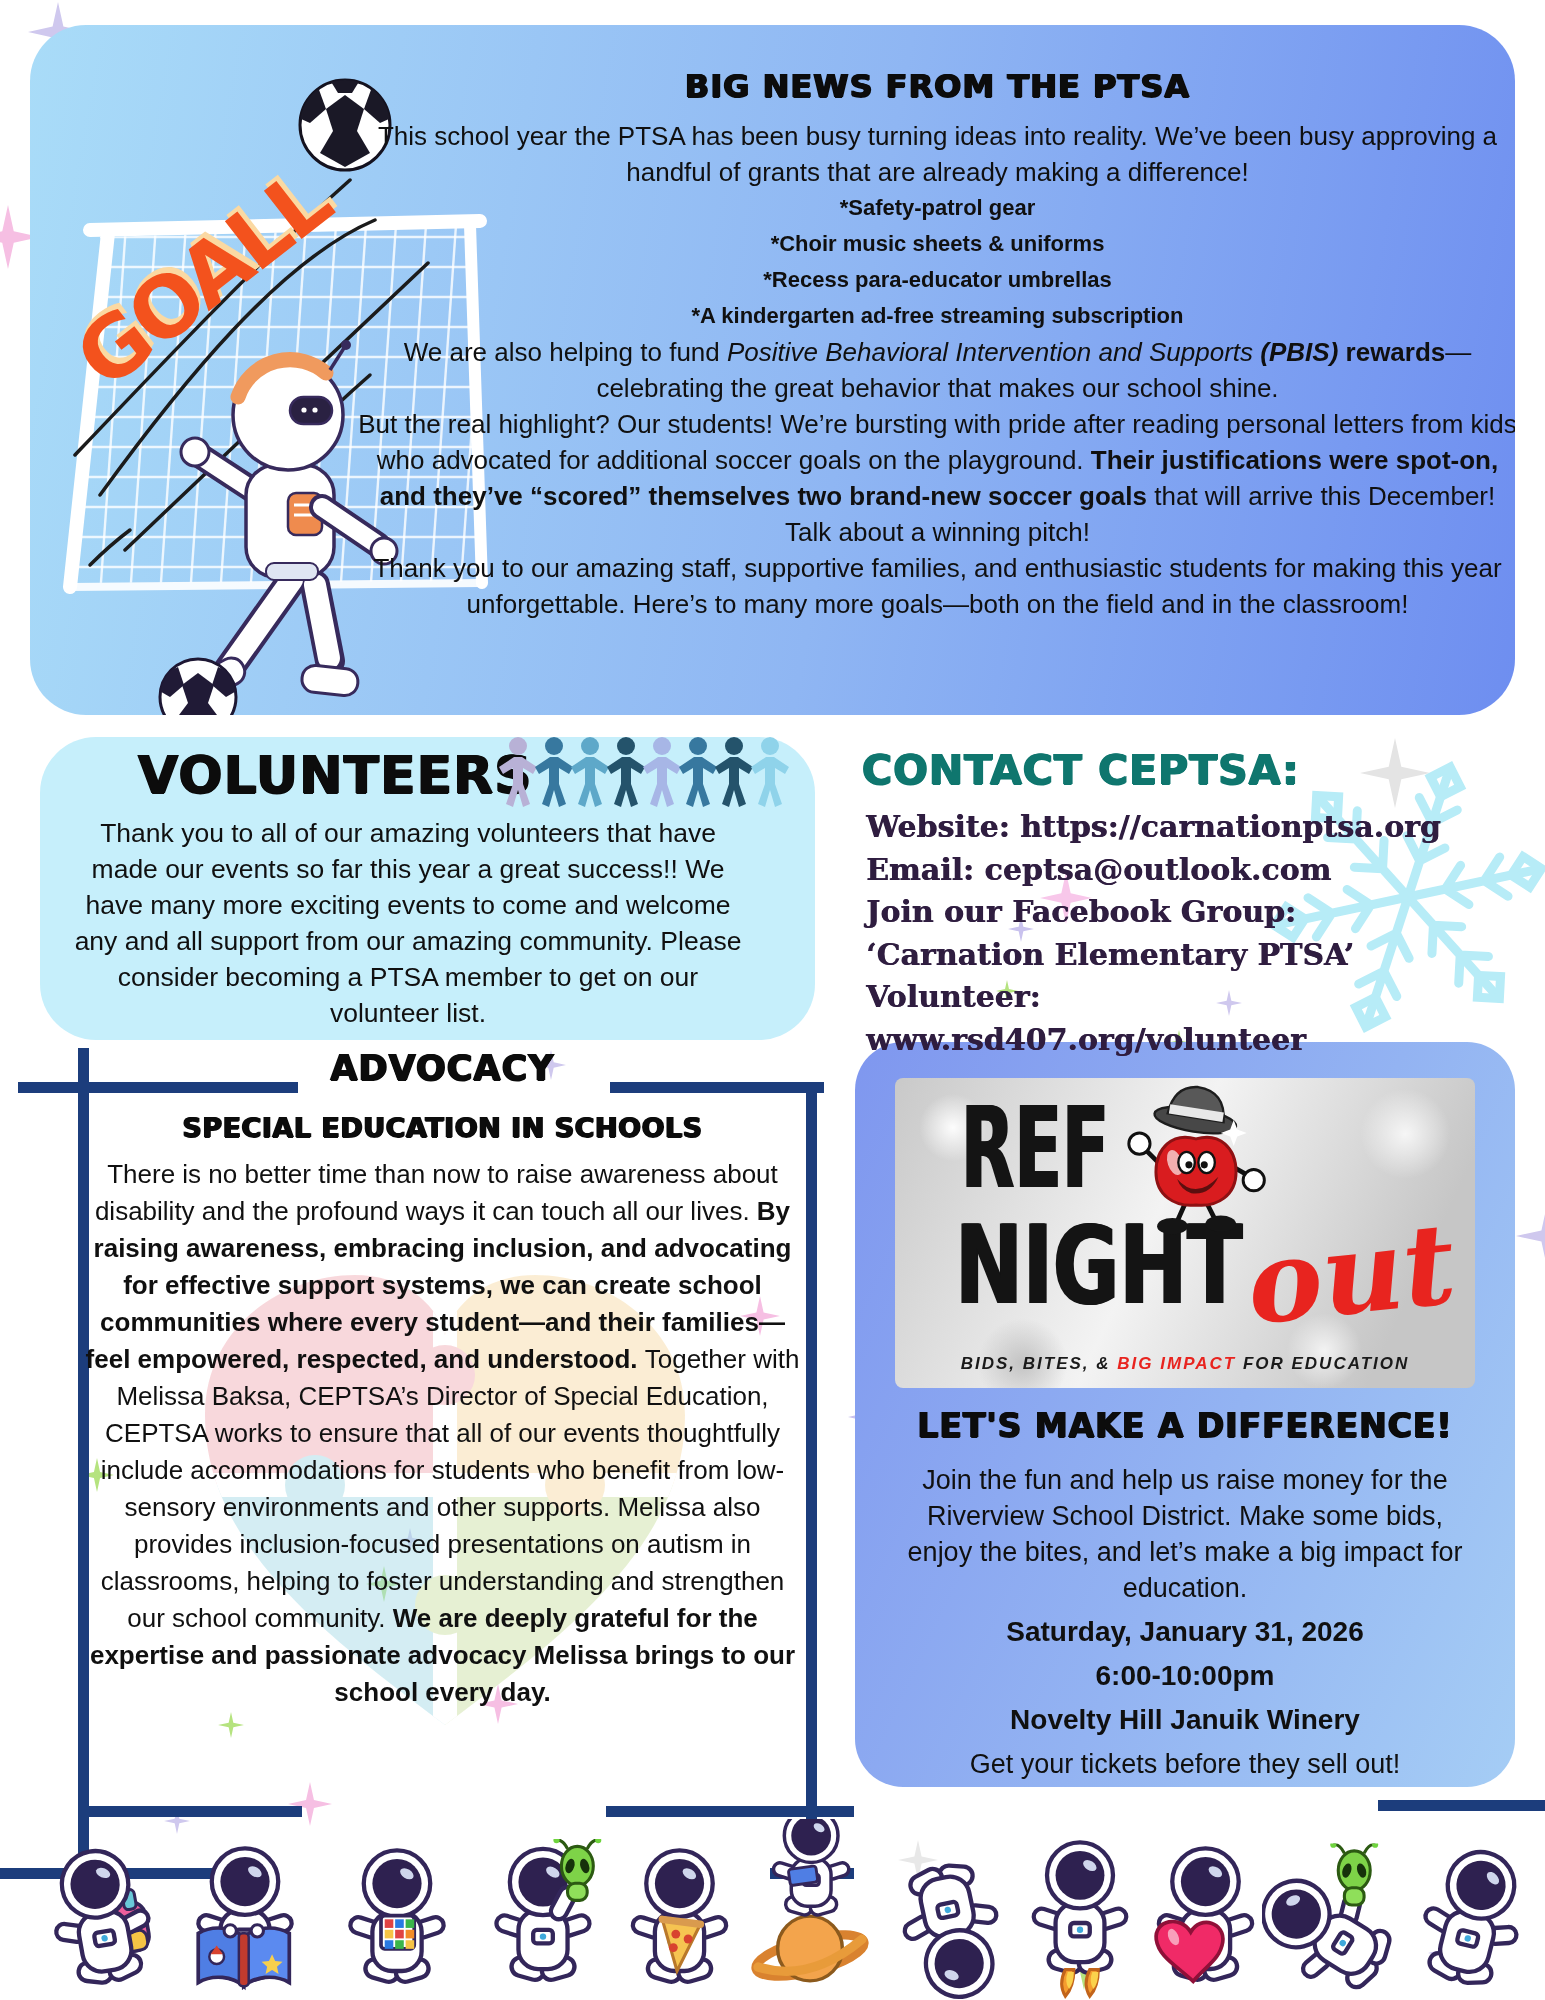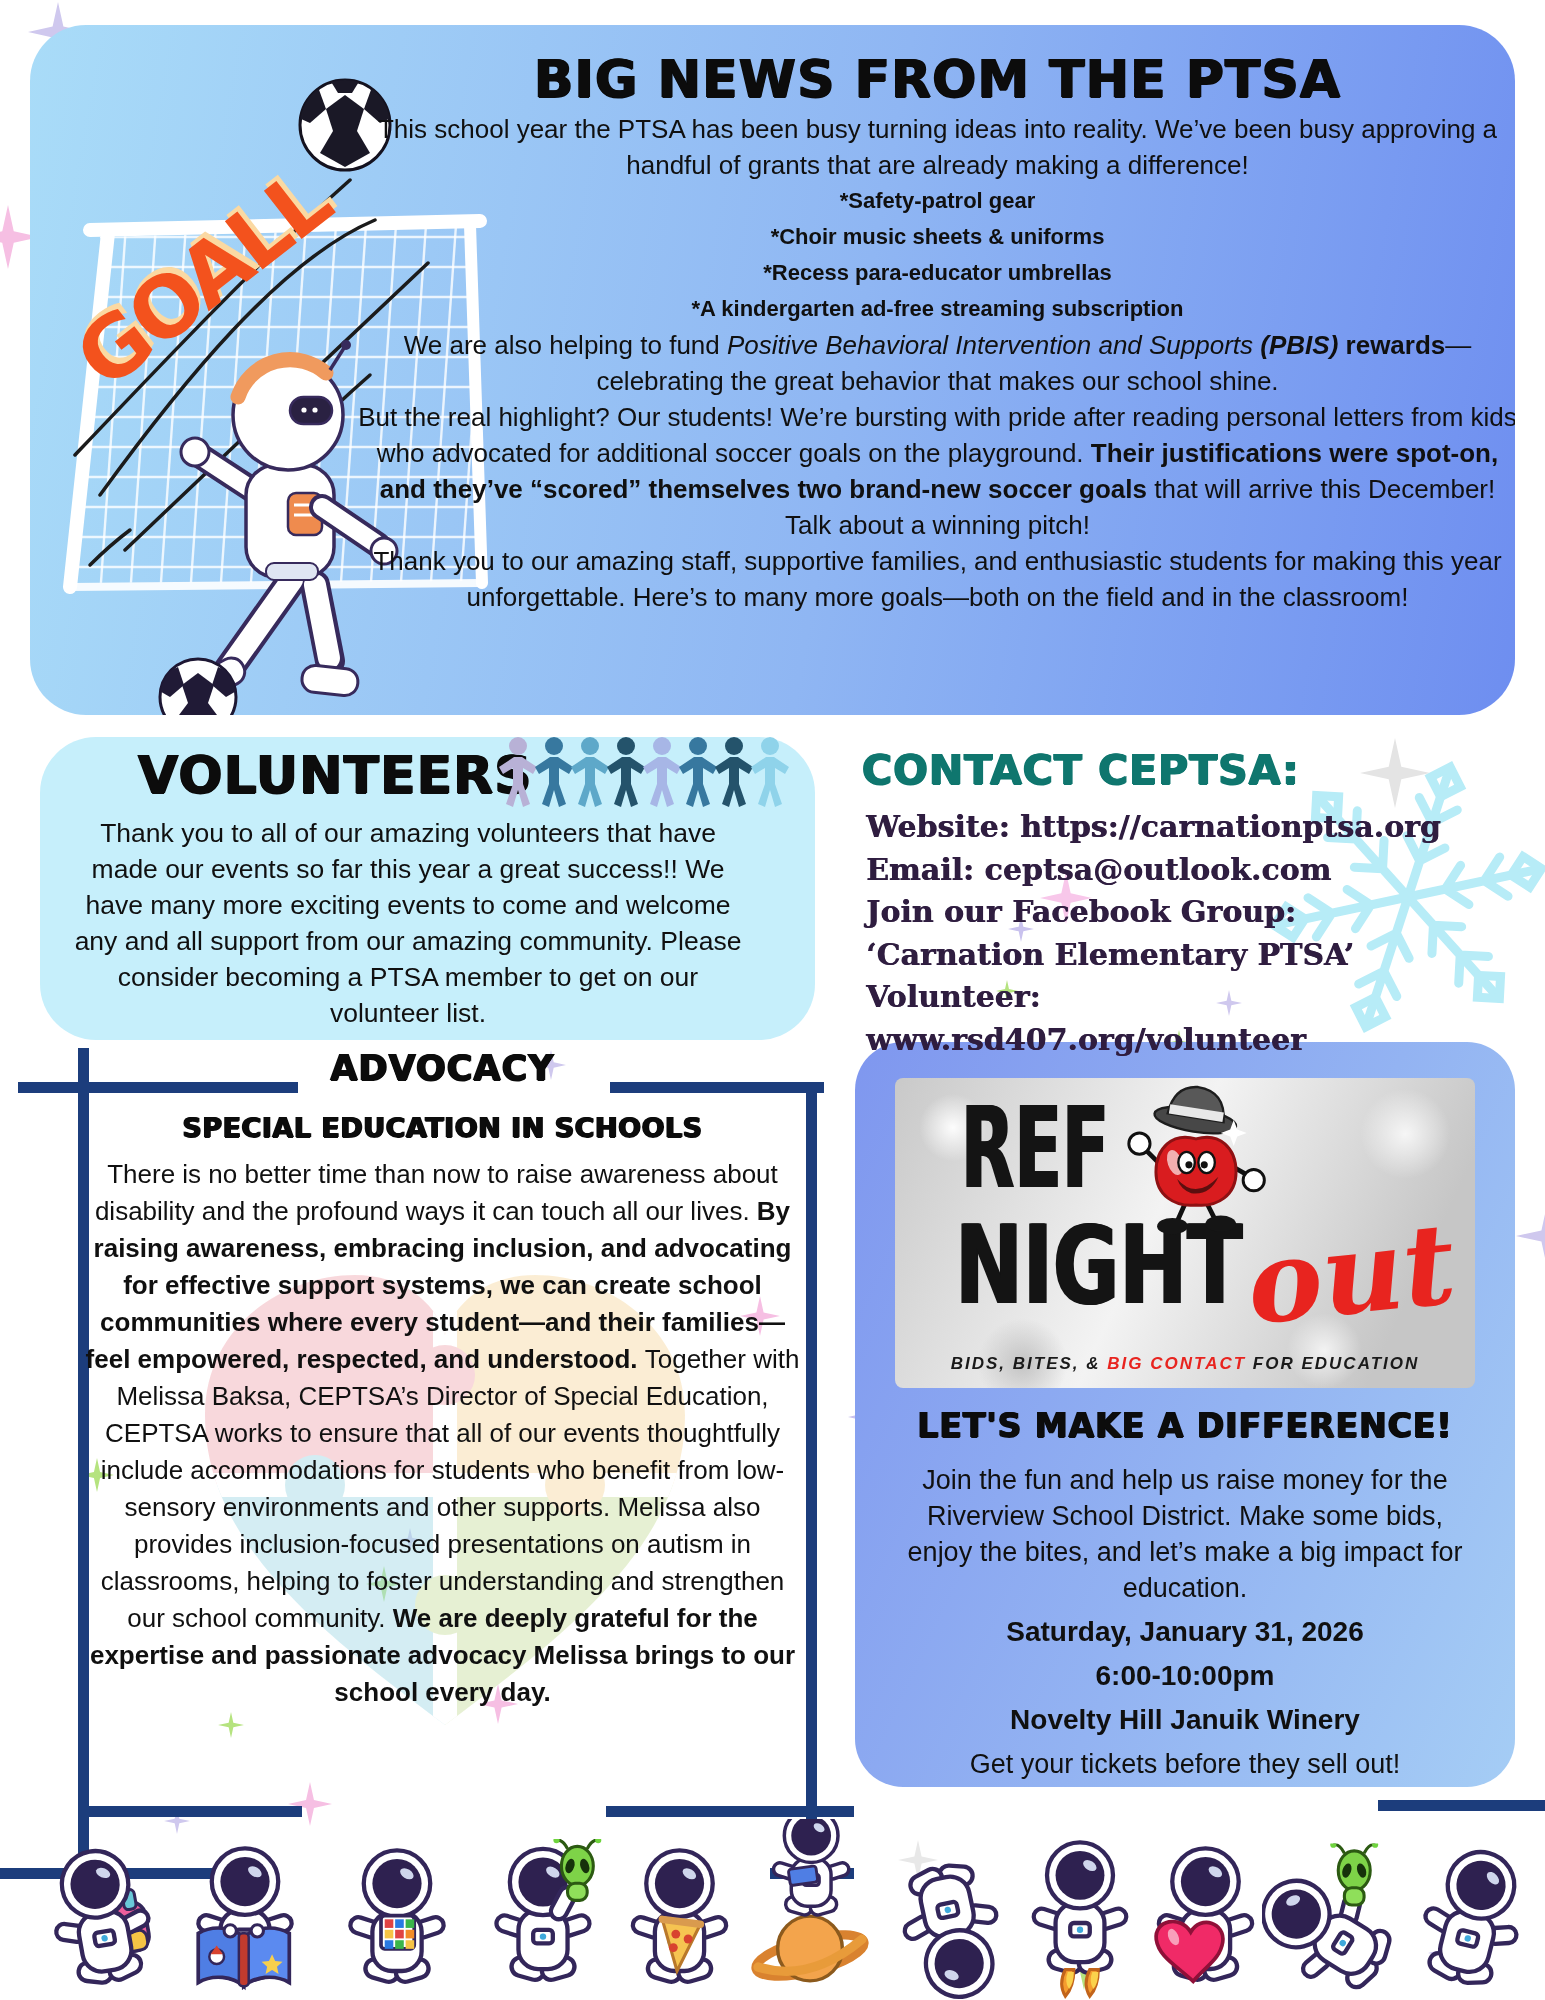--- a/index.html
+++ b/index.html
@@ -14,21 +14,21 @@
   .chunky{font-family:"DejaVu Sans",sans-serif;font-weight:bold;letter-spacing:1px;
           text-shadow:.9px 0 0 currentColor,-.9px 0 0 currentColor,0 .6px 0 currentColor;}
 
   
   .top-card{left:30px;top:25px;width:1485px;height:690px;border-radius:56px;overflow:hidden;
             background:linear-gradient(100deg,#a9dcf8 0%,#8fb6f3 55%,#6e8ef0 100%);}
   .goall{left:58px;top:295px;transform:rotate(-38deg);transform-origin:0 50%;
          font-family:"DejaVu Sans",sans-serif;font-weight:bold;font-size:84px;letter-spacing:-4px;
          color:#f3521d;text-shadow:5px -4px 0 #fbd9a2;}
   .top-text{left:325px;top:30px;width:1165px;text-align:center;}
-  .top-title{font-size:52px;line-height:48px;margin:0 0 8px 0;color:#0c0c0c;}
+  .top-title{font-size:32px;line-height:48px;margin:7px 0 8px 0;color:#0c0c0c;}
   .top-body{font-size:26px;line-height:36px;margin:0;}
   .grant{font-weight:bold;font-size:22px;line-height:36px;}
 
   
   .vol-card{left:40px;top:737px;width:775px;height:303px;border-radius:56px;background:#c6effb;}
   .vol-title{left:138px;top:745px;font-size:52px;color:#0c0c0c;}
   .vol-body{left:72px;top:815px;width:672px;font-size:26.5px;line-height:36px;text-align:center;}
 
   
   .contact-title{left:862px;top:746px;font-size:41px;color:#0f766e;z-index:2;}
@@ -359,21 +359,21 @@
         <path d="M44,84 Q60,102 79,82 Q72,98 56,96 Q47,93 44,84 Z" fill="#5c0f0f"></path>
         <circle cx="12" cy="54" r="9" fill="#fff" stroke="#111" stroke-width="2.5"></circle>
         <circle cx="109" cy="85" r="9" fill="#fff" stroke="#111" stroke-width="2.5"></circle>
         <g transform="rotate(9 60 30)">
           <ellipse cx="60" cy="34" rx="35" ry="10" fill="#474747" stroke="#1d1d1d" stroke-width="2"></ellipse>
           <path d="M36,32 Q38,8 58,6 Q82,6 84,32 Z" fill="#585858" stroke="#1d1d1d" stroke-width="2"></path>
           <rect x="37" y="24" width="46" height="8" fill="#e8e8e8"></rect>
         </g>
         <path d="M92,34 l3,8 8,3 -8,3 -3,8 -3,-8 -8,-3 8,-3 Z" fill="#ffffff"></path>
       </svg>
-      <div class="tagline"><span>BIDS, BITES, &amp; </span><span class="tag-red">BIG CONTACT</span><span> FOR EDUCATION</span></div>
+      <div class="tagline"><span>BIDS, BITES, &amp; </span><span class="tag-red">BIG IMPACT</span><span> FOR EDUCATION</span></div>
     </div>
 
     <div class="abs ref-title chunky">LET'S MAKE A DIFFERENCE!</div>
     <div class="abs ref-text">
       <p>Join the fun and help us raise money for the Riverview School District. Make some bids, enjoy the bites, and let’s make a big impact for education.</p>
       <p class="ref-bold">Saturday, January 31, 2026</p>
       <p class="ref-bold">6:00-10:00pm</p>
       <p class="ref-bold">Novelty Hill Januik Winery</p>
       <p>Get your tickets before they sell out!</p>
       <p>www.refweb.org</p>

